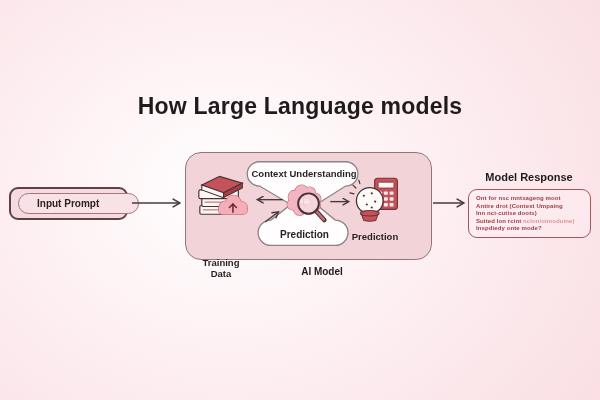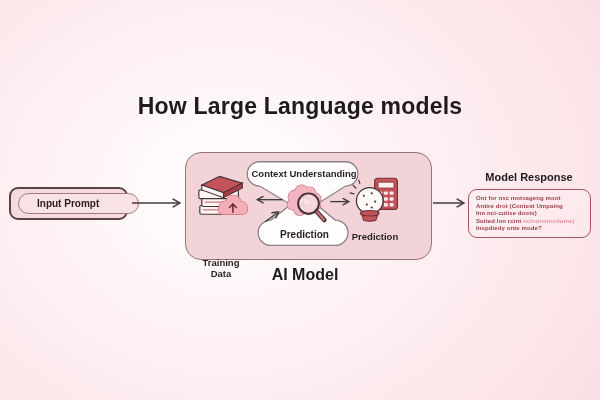--- a/index.html
+++ b/index.html
@@ -33,22 +33,22 @@
   .arrow-svg{position:absolute;}
   
   .ai-box{position:absolute;left:185px;top:152px;width:245px;height:106px;
     border:1.5px solid var(--panel-border);border-radius:16px;background:var(--panel-fill);}
   .ai-box svg.art{position:absolute;left:0;top:0;}
   .lbl{position:absolute;text-align:center;color:#241f20;font-weight:700;}
   .lbl-ctx{left:62px;top:15px;width:112px;font-size:9.5px;}
   .lbl-pred-c{left:73px;top:76px;width:91px;font-size:10px;}
   .lbl-training{left:5px;top:78px;width:60px;font-size:9.5px;margin-top:26px;}
   .lbl-pred-r{left:159px;top:78px;width:60px;font-size:9.5px;}
-  .ai-caption{position:absolute;left:245px;top:266px;width:120px;text-align:center;
-    font-size:16px;font-weight:700;color:var(--text-dark);}
+  .ai-caption{position:absolute;left:262px;top:266px;width:120px;text-align:center;
+    font-size:10px;font-weight:700;color:var(--text-dark);}
   
   .output-title{position:absolute;left:466px;top:171px;width:126px;text-align:center;
     font-size:11px;font-weight:700;color:var(--text-dark);}
   .output-box{position:absolute;left:468px;top:189px;width:107px;height:37px;
     border:1.3px solid var(--output-border);border-radius:9px;
     background:rgba(255,245,247,.28);padding:5px 7px;}
   .oline{font-size:6px;line-height:7.6px;color:var(--output-text);font-weight:600;
     letter-spacing:.1px;white-space:nowrap;overflow:hidden;}
   .oline .accent{color:var(--output-accent);}
 </style>

